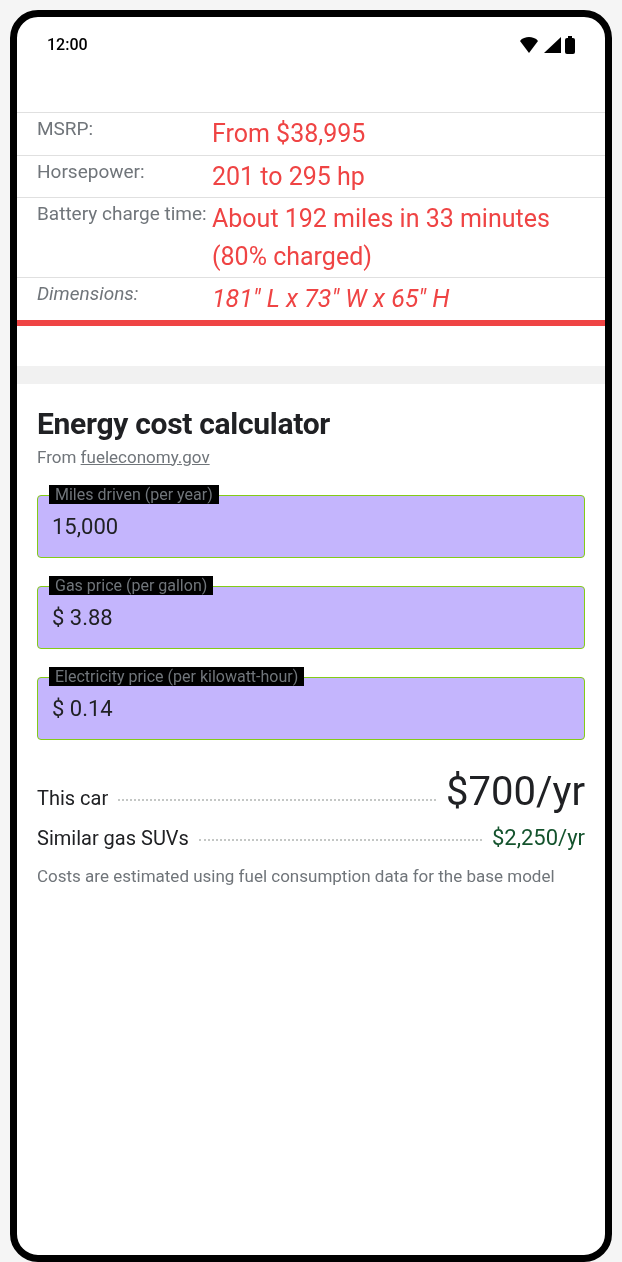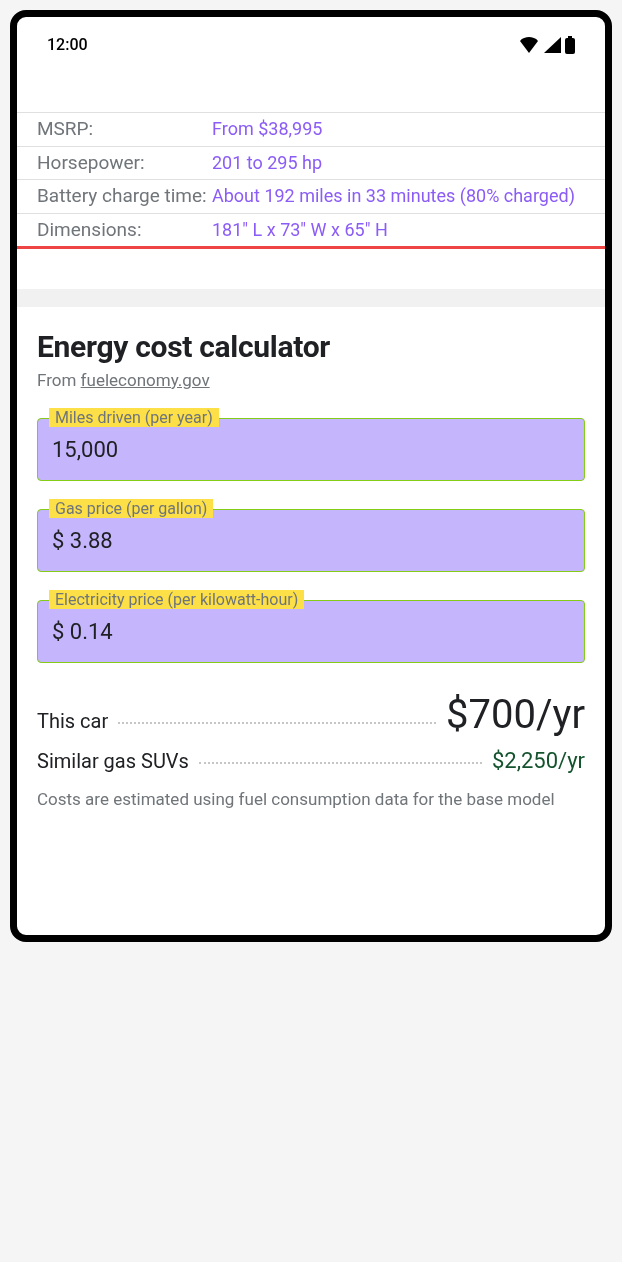--- a/index.html
+++ b/index.html
@@ -9,24 +9,24 @@
     }
     body {
       font-family: -apple-system, BlinkMacSystemFont, 'Segoe UI', Roboto, Arial, sans-serif;
       background: #f5f5f5;
       display: flex;
       justify-content: center;
       padding: 10px;
     }
     .phone-frame {
       width: 602px;
-      height: 932px;
+      height: 1252px;
       background: #ffffff;
       border: 7px solid #000000;
-      border-radius: 16px;
+      border-radius: 28px;
       overflow: hidden;
       position: relative;
     }
     .status-bar {
       display: flex;
       justify-content: space-between;
       align-items: center;
       padding: 18px 30px 8px 30px;
     }
     .status-time {
@@ -44,32 +44,33 @@
     }
     .specs-section {
       padding: 50px 0 40px 0;
     }
     .spec-row {
       display: flex;
       border-top: 1px solid #e0e0e0;
       padding: 2px 20px;
     }
     .spec-row:last-child {
-      border-bottom: 3px solid #ef4444;
+      border-bottom: 6px solid #ef4444;
+      font-style: italic;
     }
     .spec-label {
       flex: 0 0 175px;
       color: #70757a;
       font-size: 19px;
       line-height: 1.5;
     }
     .spec-value {
       flex: 1;
-      color: #8b5cf6;
-      font-size: 18px;
+      color: #ef4444;
+      font-size: 25px;
       line-height: 1.5;
     }
     .section-divider {
       height: 18px;
       background: #f1f1f1;
     }
     .fuel-section {
       padding: 22px 20px;
     }
     .fuel-header {
@@ -111,21 +112,21 @@
       color: #70757a;
     }
     .input-group {
       position: relative;
       margin-bottom: 28px;
     }
     .input-label {
       position: absolute;
       top: -10px;
       left: 12px;
-      background: #fde047;
+      background: #000000;
       padding: 0 6px;
       font-size: 16px;
       color: #70757a;
     }
     .input-field {
       width: 100%;
       border: 1px solid #84cc16;
       border-radius: 4px;
       padding: 18px 14px;
       font-size: 22px;

